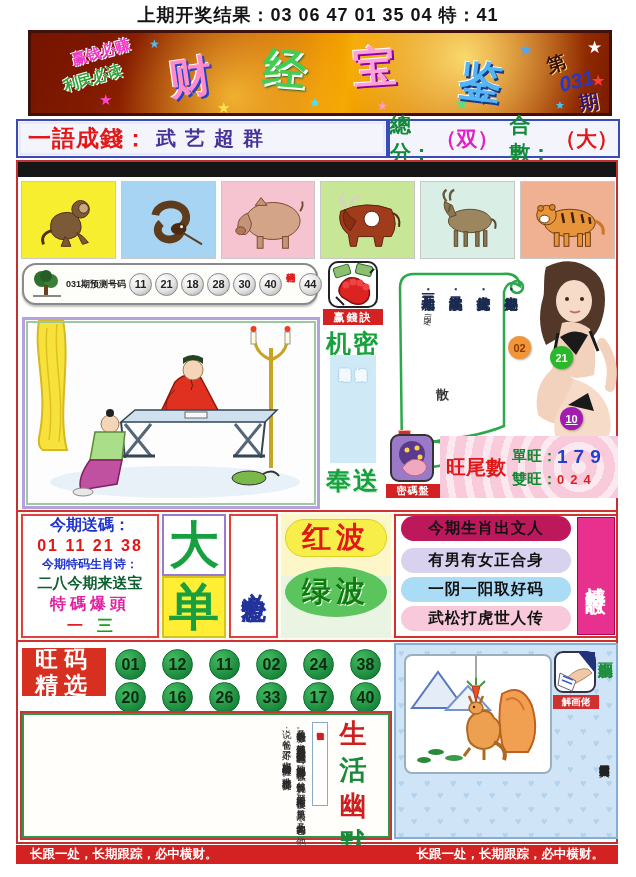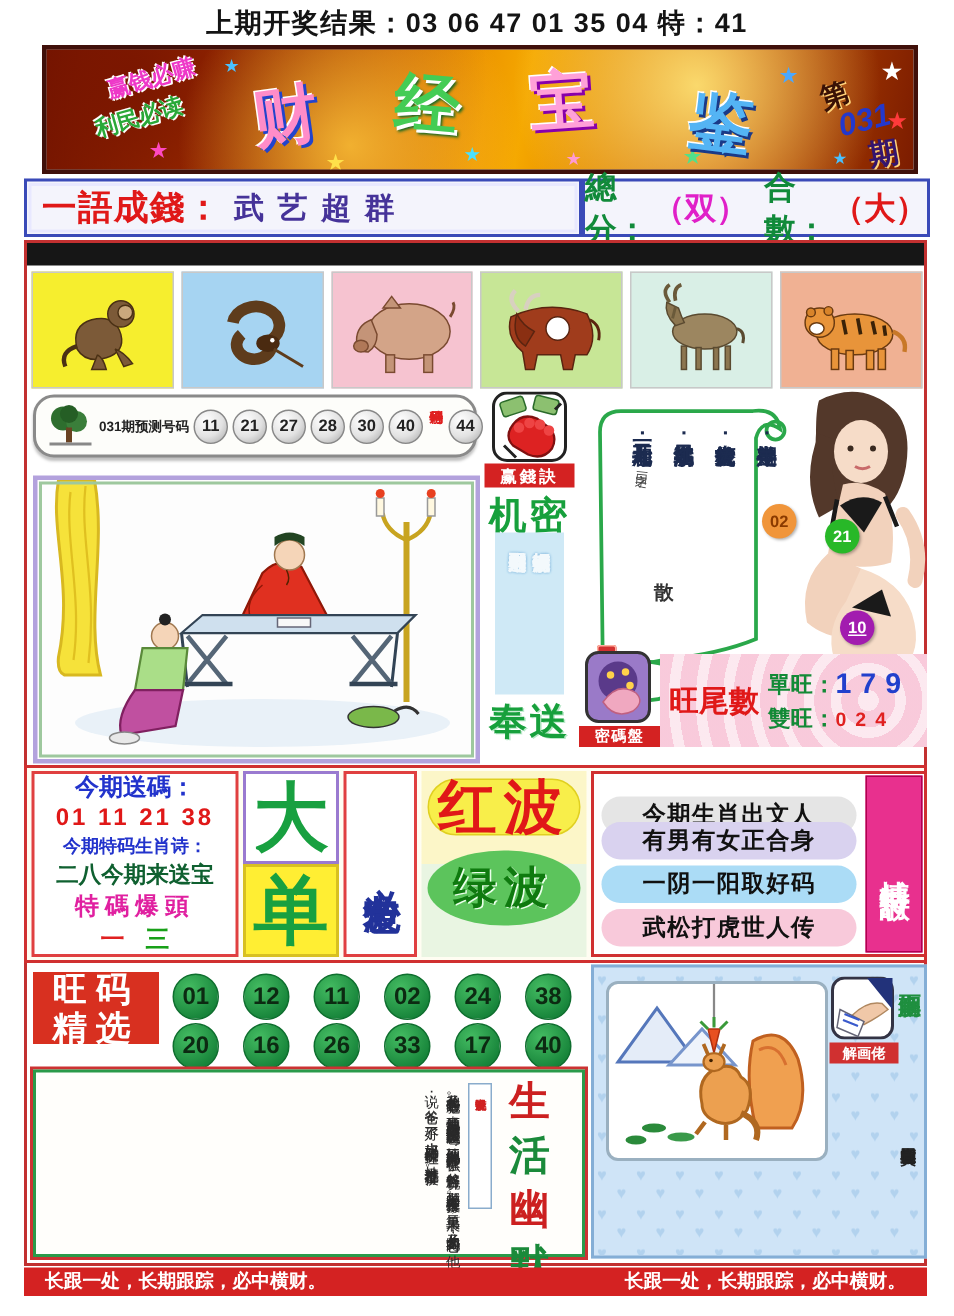--- a/index.html
+++ b/index.html
@@ -163,33 +163,33 @@
   .must-box { left:229px; top:514px; width:49px; height:124px; border:2px solid #e04040;
     background:#fff; }
   .must-box div { width:100%; height:100%; display:flex; align-items:center; justify-content:center;
     writing-mode:vertical-rl; text-orientation:upright;
     color:#22329a; font-size:25px; font-weight:bold; line-height:1; letter-spacing:2px;
     font-family:"Liberation Serif", serif; }
   .wave-area { left:281px; top:514px; width:110px; height:124px;
     background:linear-gradient(#fcf6c8 0 50%, #e9f5e2 50% 100%); }
   .red-wave { left:285px; top:519px; width:102px; height:38px; border-radius:19px;
     background:#f8ee4a; border:1px solid #e0d020;
-    color:#e01818; font-size:39px; font-weight:bold; letter-spacing:5px; }
+    color:#e01818; font-size:29px; font-weight:bold; letter-spacing:5px; }
   .green-wave { left:285px; top:567px; width:102px; height:50px; border-radius:50%;
     background:radial-gradient(ellipse at 50% 35%, #c8f4c0, #46bе46 70%, #2faf2f);
     background-color:#5cc45c;
     color:#0f7a0f; font-size:29px; font-weight:bold; letter-spacing:5px;
     text-shadow:1px 1px 0 #eaffea; }
   .bote-box { left:394px; top:514px; width:224px; height:124px; border:2px solid #d03030;
     background:#fff; }
   .bote-pill { position:absolute; left:401px; width:170px; height:25px; border-radius:13px;
     color:#111; font-size:15.5px; font-weight:bold; letter-spacing:1px;
     font-family:"Liberation Serif", serif;
     display:flex; align-items:center; justify-content:center; }
-  .bp0 { top:531px; background:#e5e5e5; }
+  .bp0 { top:516px; background:#be185d; }
   .bp1 { top:548px; background:#d9d2ef; }
   .bp2 { top:577px; background:#abdcf6; }
   .bp3 { top:606px; background:#f8c9da; }
   .bote-tab { left:577px; top:517px; width:38px; height:118px; background:#e8308e;
     border:1px solid #b00050; }
   .bote-tab div { width:100%; height:100%; display:flex; align-items:center; justify-content:center;
     writing-mode:vertical-rl; text-orientation:upright;
     color:#fff; font-size:20px; font-weight:bold; letter-spacing:3px; line-height:1;
     font-family:"Liberation Serif", serif; }
 
@@ -377,21 +377,21 @@
           <circle cx="13" cy="11" r="8" fill="#2e6e2e"></circle>
           <circle cx="22" cy="13" r="7" fill="#3a7e3a"></circle>
           <circle cx="17" cy="8" r="6" fill="#255e25"></circle>
           <rect x="15" y="17" width="4" height="10" fill="#6a4222"></rect>
           <path d="M4,28 h28" stroke="#888" stroke-width="2"></path>
         </svg>
     </span>
     <span class="pred-label">031期预测号码</span>
     <span class="ball-s">11</span>
     <span class="ball-s">21</span>
-    <span class="ball-s">27</span>
+    <span class="ball-s">18</span>
     <span class="ball-s">28</span>
     <span class="ball-s">30</span>
     <span class="ball-s">40</span>
     <span class="pred-special-label">特别号码</span>
     <span class="ball-s">44</span>
   </div>
 
   <div class="abs cartoon-box">
     <svg viewBox="0 0 292 186">
       <ellipse cx="150" cy="162" rx="125" ry="16" fill="#e9f1f8"></ellipse>

